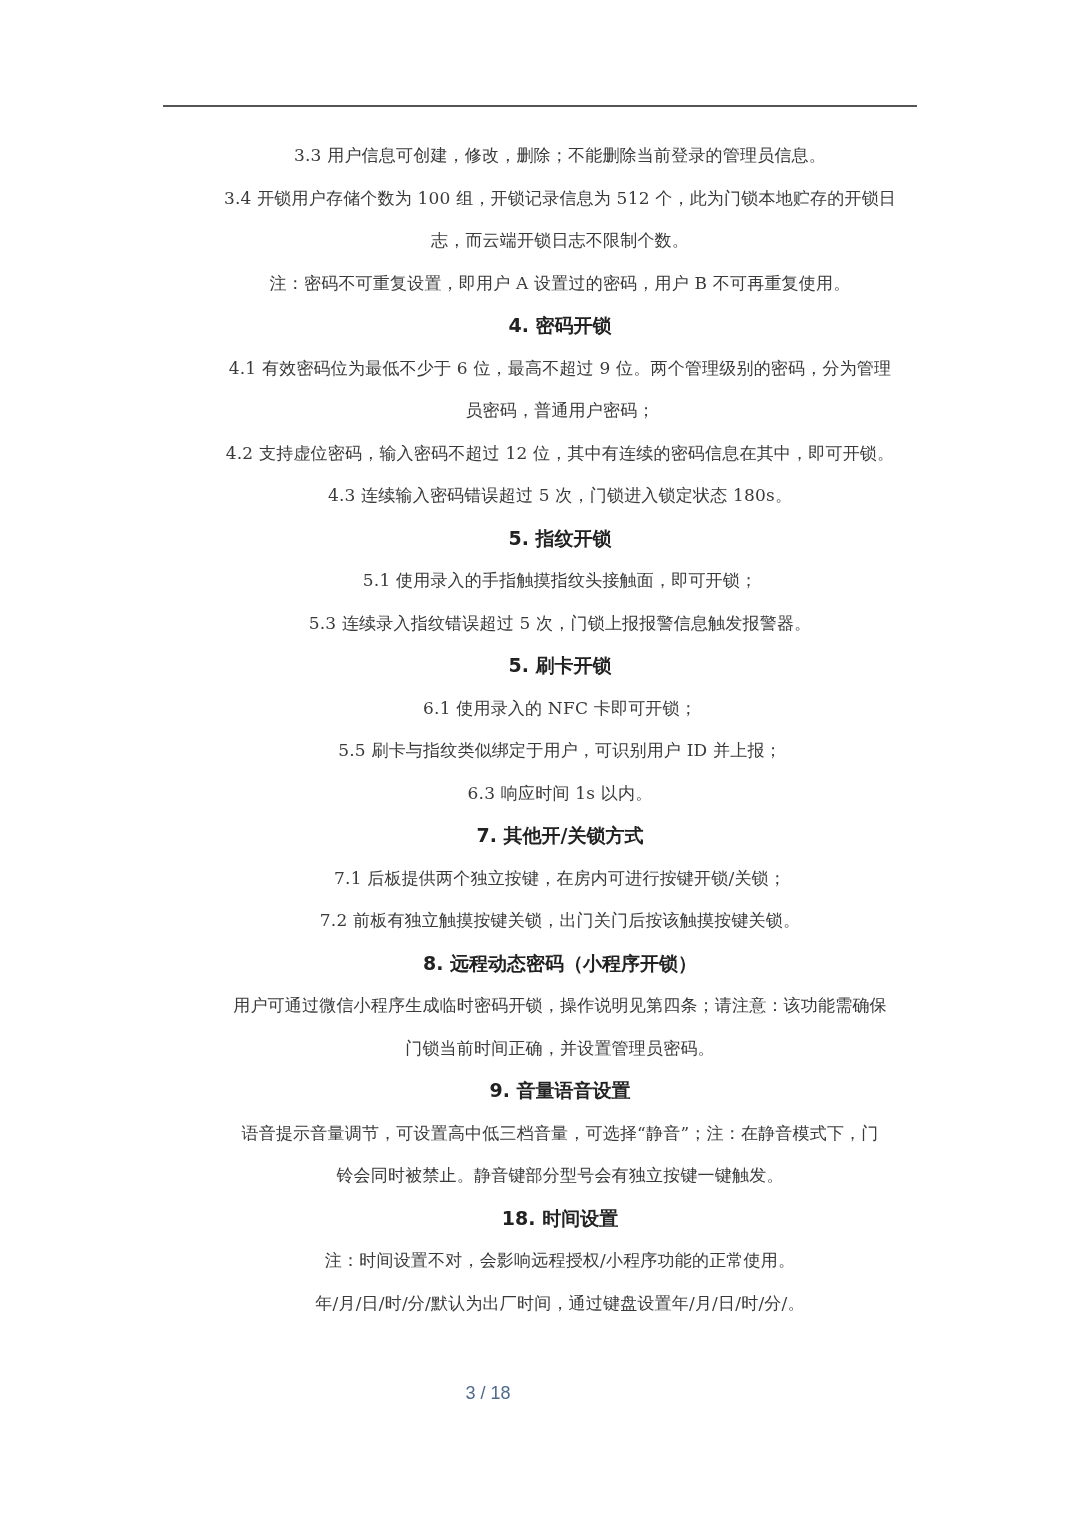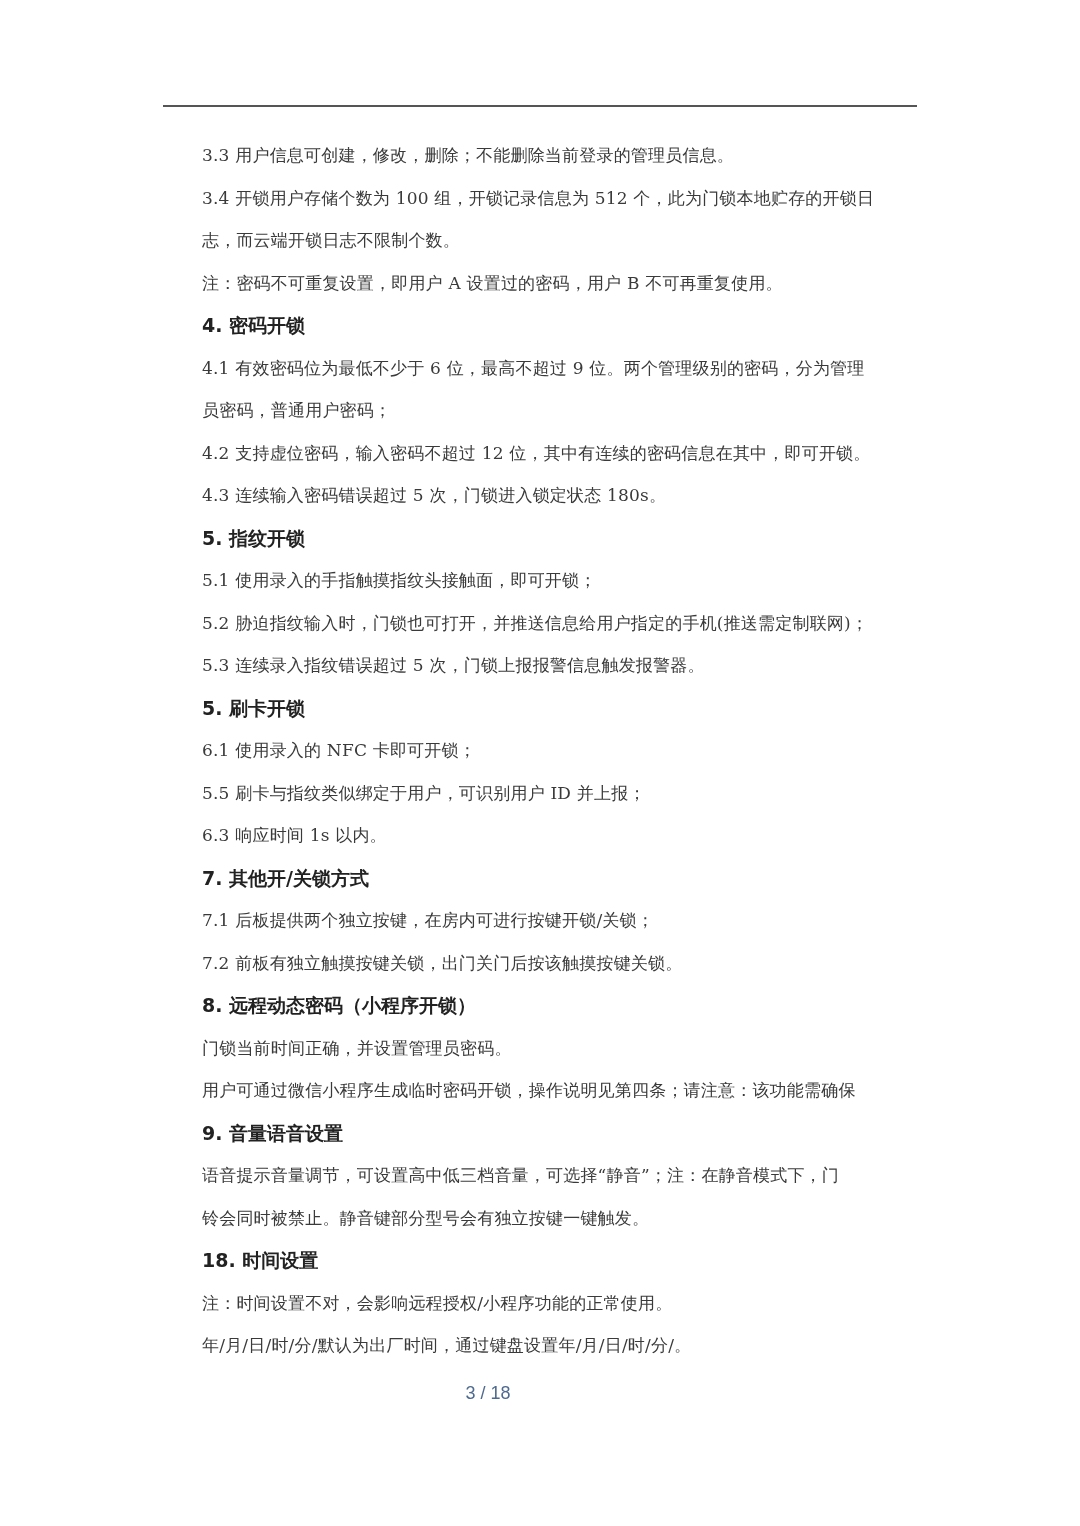--- a/index.html
+++ b/index.html
@@ -1,19 +1,19 @@
 <!DOCTYPE html>
 <html><head>
 <meta charset="utf-8">
 <style>
   html, body { margin: 0; padding: 0; background: #ffffff; }
   body { width: 1080px; height: 1526px; position: relative; overflow: hidden;
          font-family: "DejaVu Serif", "Liberation Serif", serif; color: #333333; }
   .rule { position: absolute; left: 163px; top: 105px; width: 754px; height: 2px; background: #555555; }
-  .content { position: absolute; left: 202px; top: 134px; width: 716px; }
+  .content { position: absolute; left: 202px; top: 134px; width: 716px; text-align: center; }
   .p { font-size: 17px; line-height: 42.5px; height: 42.5px; white-space: nowrap; letter-spacing: 0.2px; color: #3a3a3a; }
   .h { font-family: "DejaVu Sans", "Liberation Sans", sans-serif; font-weight: bold; font-size: 19px;
        line-height: 42.5px; height: 42.5px; color: #222222; white-space: nowrap; }
   .pagenum { position: absolute; left: 0; width: 976px; top: 1383px; text-align: center;
              font-family: "Liberation Sans", sans-serif; font-size: 18px; color: #4f6a8f; }
 </style>
 </head>
 <body>
 
 <div class="rule"></div>
@@ -25,35 +25,34 @@
   <div class="p">注：密码不可重复设置，即用户 A 设置过的密码，用户 B 不可再重复使用。</div>
 
   <div class="h">4. 密码开锁</div>
   <div class="p">4.1 有效密码位为最低不少于 6 位，最高不超过 9 位。两个管理级别的密码，分为管理</div>
   <div class="p">员密码，普通用户密码；</div>
   <div class="p">4.2 支持虚位密码，输入密码不超过 12 位，其中有连续的密码信息在其中，即可开锁。</div>
   <div class="p">4.3 连续输入密码错误超过 5 次，门锁进入锁定状态 180s。</div>
 
   <div class="h">5.  指纹开锁</div>
   <div class="p">5.1 使用录入的手指触摸指纹头接触面，即可开锁；</div>
-  <div class="p">5.2 胁迫指纹输入时，门锁也可打开，并推送信息给用户指定的手机(推送需定制联网)；</div>
   <div class="p">5.3 连续录入指纹错误超过 5 次，门锁上报报警信息触发报警器。</div>
 
   <div class="h">5. 刷卡开锁</div>
   <div class="p">6.1 使用录入的 NFC 卡即可开锁；</div>
   <div class="p">5.5 刷卡与指纹类似绑定于用户，可识别用户 ID 并上报；</div>
   <div class="p">6.3 响应时间 1s 以内。</div>
 
   <div class="h">7. 其他开/关锁方式</div>
   <div class="p">7.1 后板提供两个独立按键，在房内可进行按键开锁/关锁；</div>
   <div class="p">7.2 前板有独立触摸按键关锁，出门关门后按该触摸按键关锁。</div>
 
   <div class="h">8. 远程动态密码（小程序开锁）</div>
+  <div class="p">用户可通过微信小程序生成临时密码开锁，操作说明见第四条；请注意：该功能需确保</div>
   <div class="p">门锁当前时间正确，并设置管理员密码。</div>
-  <div class="p">用户可通过微信小程序生成临时密码开锁，操作说明见第四条；请注意：该功能需确保</div>
 
   <div class="h">9. 音量语音设置</div>
   <div class="p">语音提示音量调节，可设置高中低三档音量，可选择“静音”；注：在静音模式下，门</div>
   <div class="p">铃会同时被禁止。静音键部分型号会有独立按键一键触发。</div>
 
   <div class="h">18. 时间设置</div>
   <div class="p">注：时间设置不对，会影响远程授权/小程序功能的正常使用。</div>
   <div class="p">年/月/日/时/分/默认为出厂时间，通过键盘设置年/月/日/时/分/。</div>
 </div>
 

